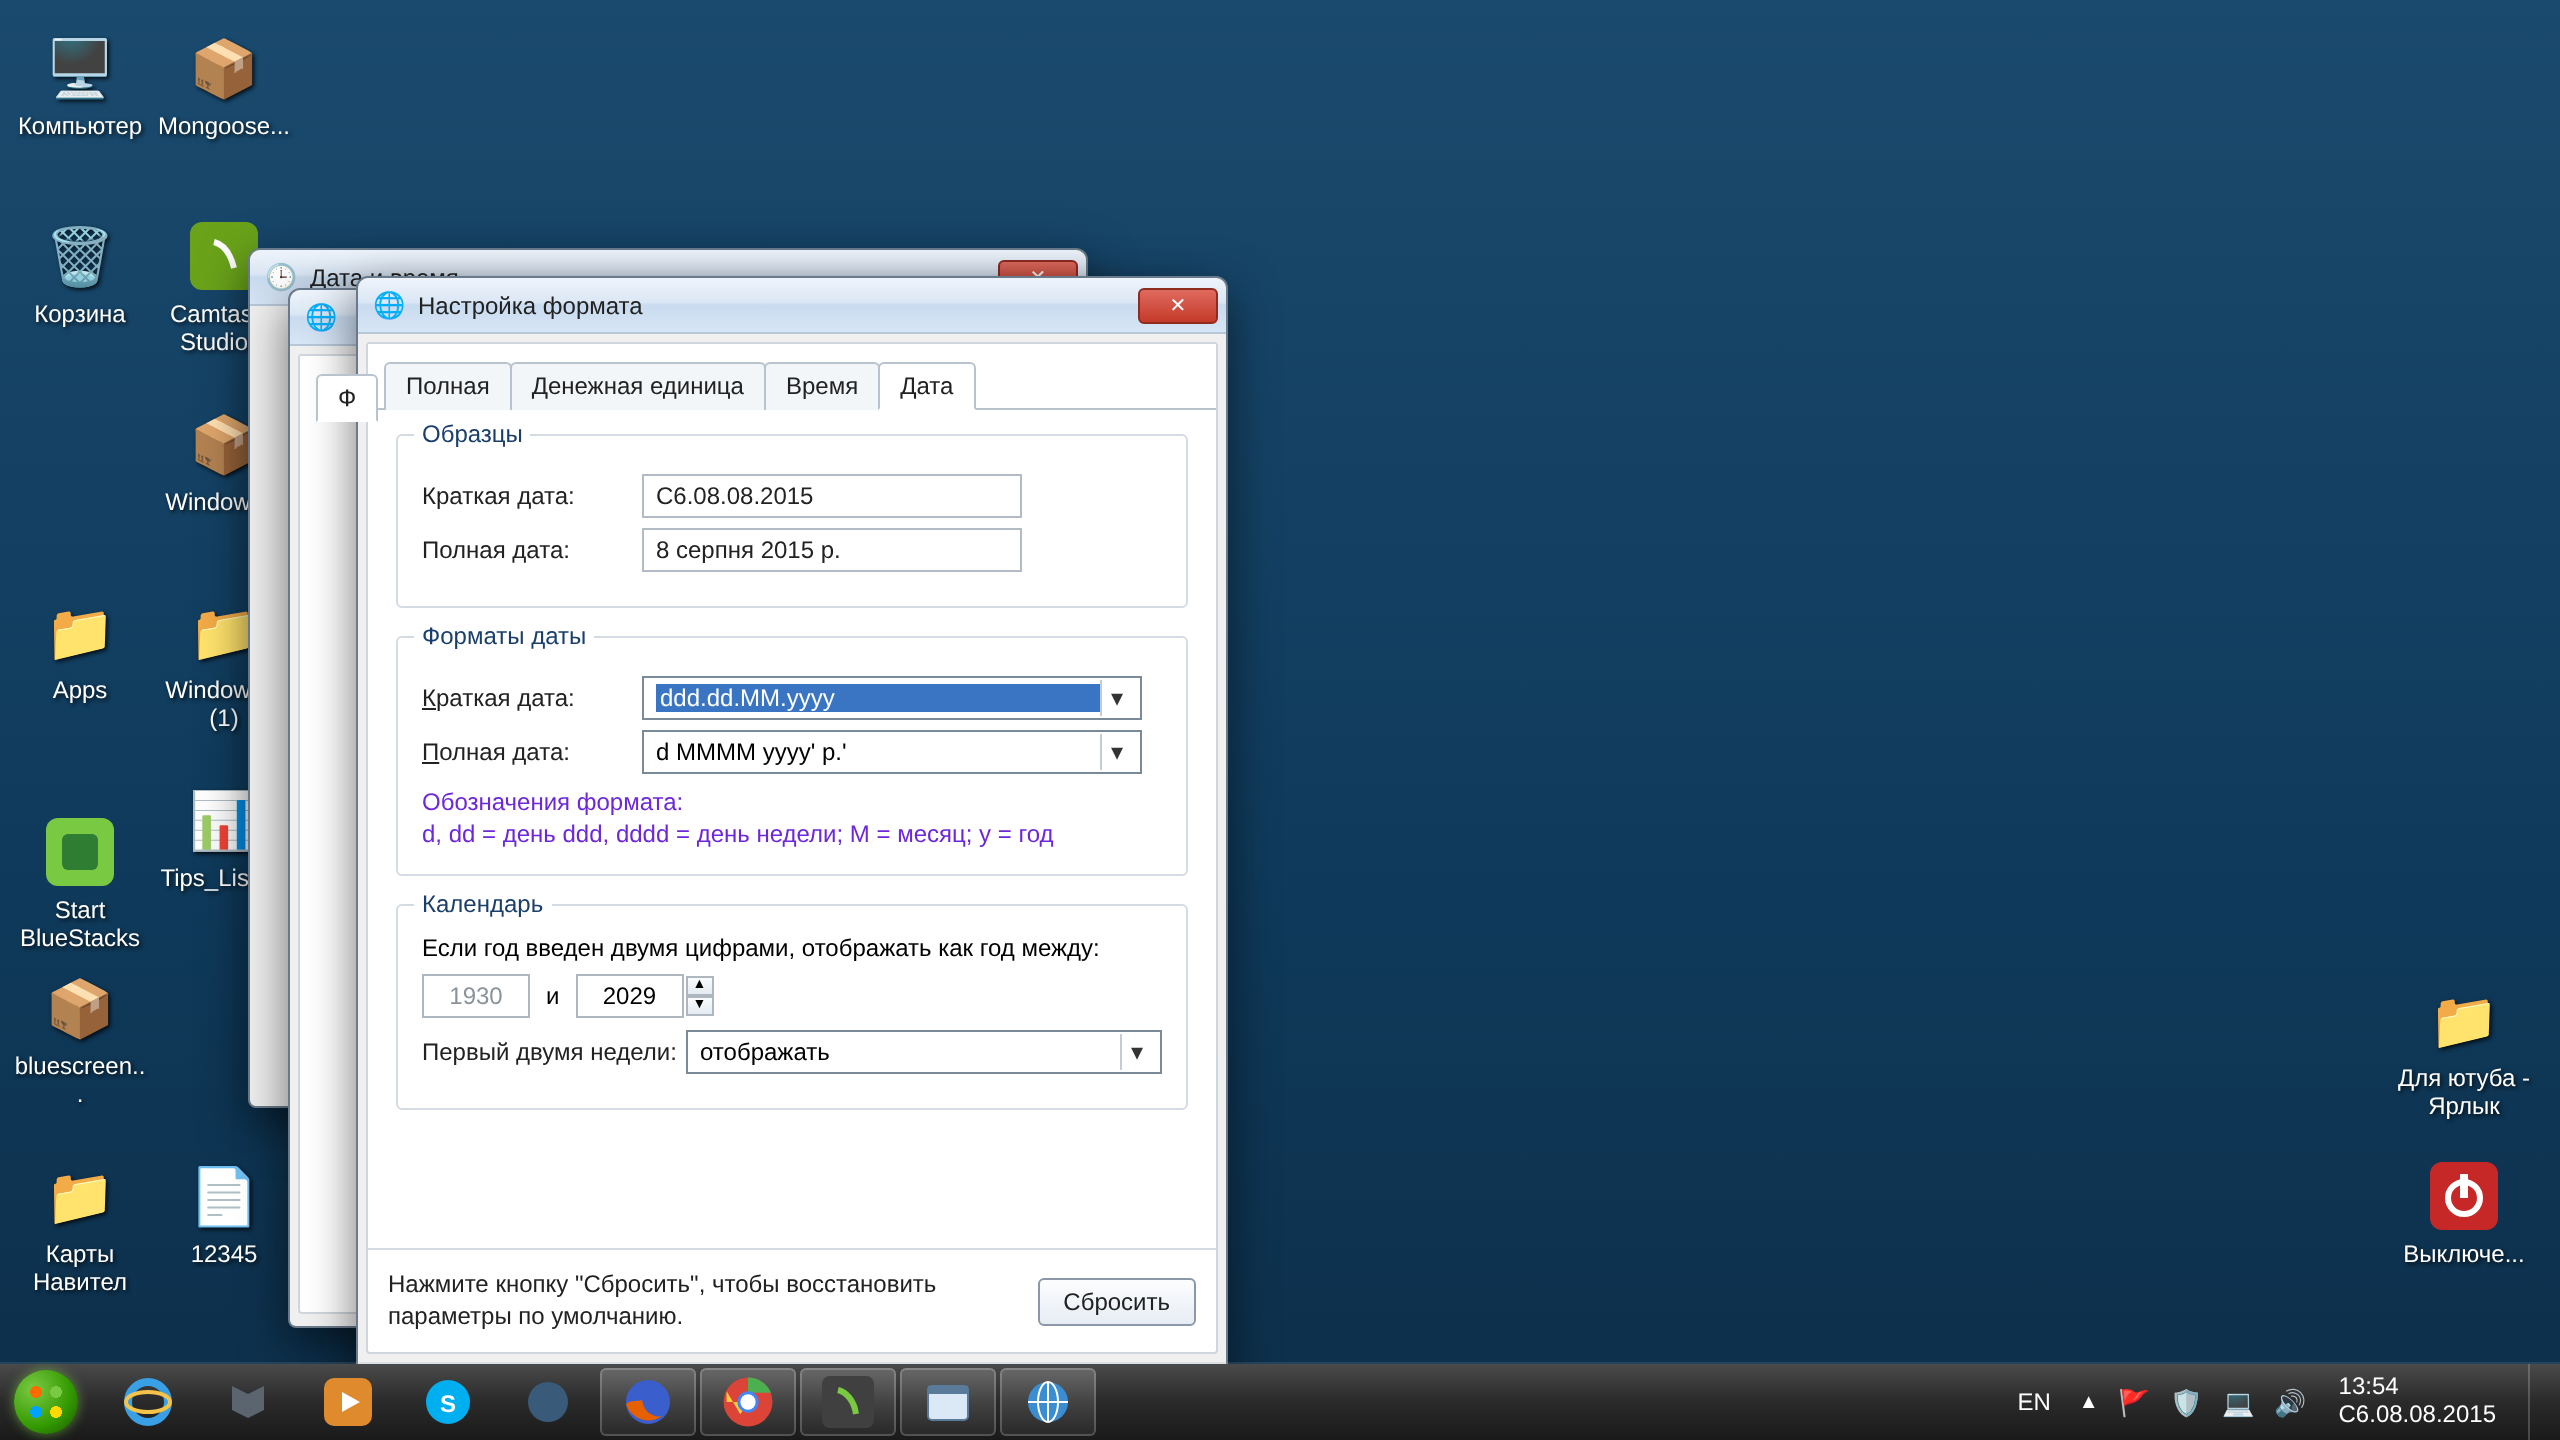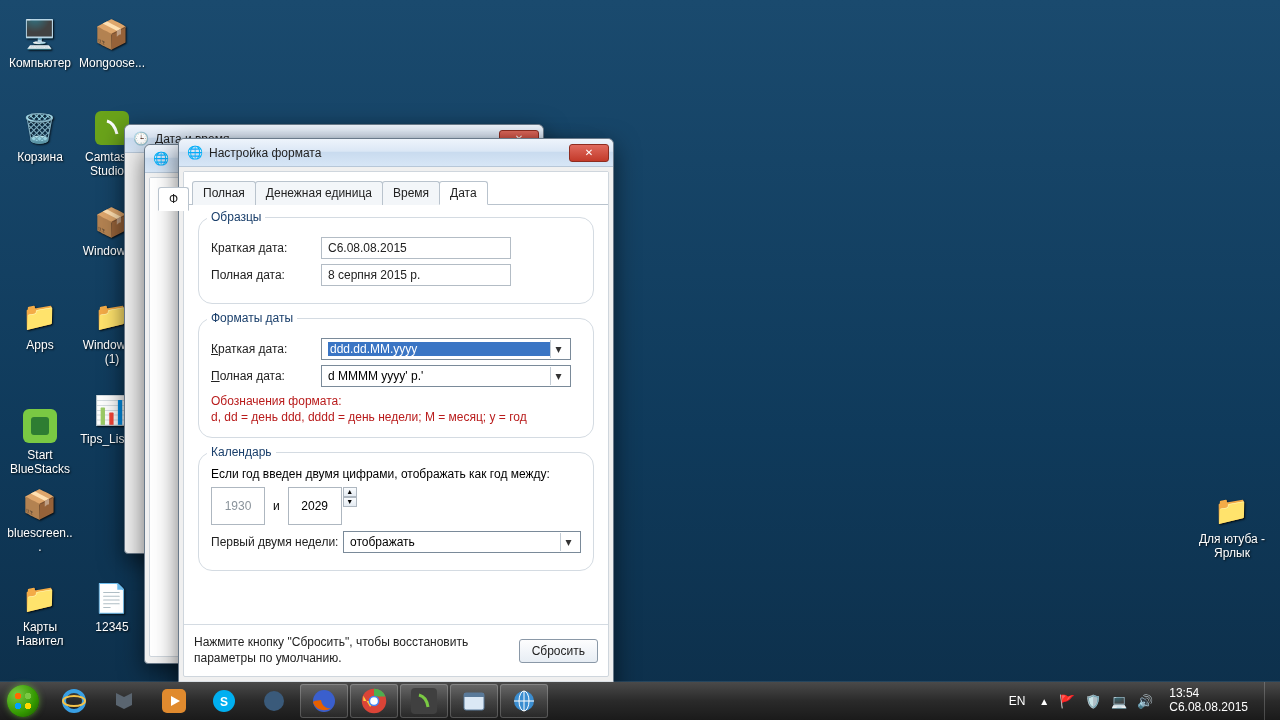--- a/index.html
+++ b/index.html
@@ -41,33 +41,33 @@
 .win .wbtn.close{width:40px;background:linear-gradient(180deg,#e06a5e,#c33a2a);border-color:#8e2c20;color:#fff}
 .win .body{background:#fff;margin:4px;border:1px solid #cfd6dd;border-radius:2px}
 
 
 .tabs{padding:8px 8px 0;display:flex;gap:0;background:#fff}
 .tab{padding:4px 10px;border:1px solid #b9c3cd;border-bottom:none;background:#f3f6f9;cursor:pointer;position:relative;top:1px;border-radius:3px 3px 0 0;margin-right:-1px;color:#222}
 .tab.active{background:#fff;z-index:2;border-bottom:1px solid #fff}
 .tabpanel{border-top:1px solid #b9c3cd;padding:12px 14px;min-height:420px}
 
 
-.group{border:1px solid #d4dbe2;border-radius:14px;padding:14px 12px 12px;margin-bottom:14px;position:relative}
+.group{border:1px solid #d4dbe2;border-radius:3px;padding:14px 12px 12px;margin-bottom:14px;position:relative}
 .group>.glabel{position:absolute;top:-8px;left:8px;background:#fff;padding:0 4px;color:#1a3f6b}
 .row{display:flex;align-items:center;margin:5px 0}
 .row .lbl{width:110px;color:#222}
 .row .u{text-decoration:underline;text-decoration-style:solid}
 .field{flex:0 0 190px;height:22px;border:1px solid #b3bcc5;background:#fff;padding:2px 6px;color:#222;display:flex;align-items:center}
 .combo{flex:0 0 250px;height:22px;border:1px solid #7a8a99;background:#fff;display:flex;align-items:center;padding:0 4px 0 6px;cursor:pointer}
 .combo .cv{flex:1}
 .combo .cv.sel{background:#3a75c4;color:#fff;padding:0 2px}
 .combo .ar{width:16px;height:18px;border-left:1px solid #c3ccd5;display:flex;align-items:center;justify-content:center;color:#333}
-.note{margin-top:6px;line-height:1.35;color:#b91c1c}
-.spin-wrap{display:inline-flex;align-items:flex-start}
-.spin{width:54px;height:38px;border:1px solid #aeb7c0;text-align:center;background:#fff;display:inline-flex;align-items:center;justify-content:center}
+.note{margin-top:6px;line-height:1.35;color:#6d28d9}
+.spin-wrap{display:inline-flex;align-items:center}
+.spin{width:54px;height:22px;border:1px solid #aeb7c0;text-align:center;background:#fff;display:inline-flex;align-items:center;justify-content:center}
 .spinbtns{display:inline-flex;flex-direction:column;margin-left:1px}
 .sb{width:14px;height:10px;border:1px solid #aeb7c0;background:linear-gradient(#fafcfe,#e4ebf2);font-size:7px;line-height:8px;text-align:center;cursor:pointer}
 .calrow{display:flex;align-items:center;gap:8px;margin:6px 0}
 
 
 .resetbar{display:flex;align-items:center;padding:10px;border-top:1px solid #d4dbe2;gap:12px}
 .resetbar .txt{flex:1;color:#222;line-height:1.3}
 .btn{height:24px;min-width:72px;padding:0 12px;border:1px solid #8a98a7;border-radius:3px;background:linear-gradient(180deg,#fdfdfe,#e7edf4);cursor:pointer;color:#222}
 .btn.default{box-shadow:0 0 0 1px #3c7fb1 inset;border-color:#3c7fb1}
 .btn[disabled]{color:#9aa3ab;cursor:default}
@@ -137,20 +137,30 @@
       <div class="lb">Карты
 Навител</div>
     </div>
   <div class="di" style="left:78px;top:578px">
       <div class="ic">📄</div>
       <div class="lb">12345</div>
     </div>
   <div class="di" style="left:1198px;top:490px">
       <div class="ic">📁</div>
       <div class="lb">Для ютуба - Ярлык</div>
+    </div>
+  <div class="di" style="left:1198px;top:578px">
+      <div class="ic">
+        <svg width="34" height="34">
+          <rect width="34" height="34" rx="6" fill="#c62828"></rect>
+          <circle cx="17" cy="18" r="8" fill="none" stroke="#fff" stroke-width="3"></circle>
+          <rect x="15" y="6" width="4" height="12" fill="#fff"></rect>
+        </svg>
+      </div>
+      <div class="lb">Выключе...</div>
     </div>
 </div>
 
 <div class="win" style="left:124px;top:124px;width:420px;height:430px">
   <div class="titlebar">
     <span class="wic">🕒</span>
     <span class="ttl">Дата и время</span>
     <div class="ctrls">
       <div class="wbtn close">✕</div>
     </div>

